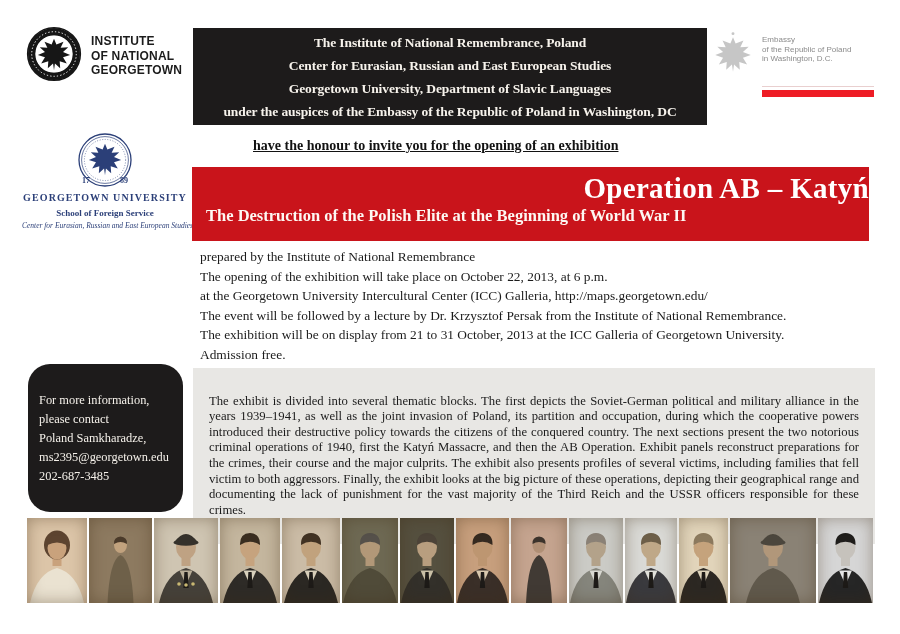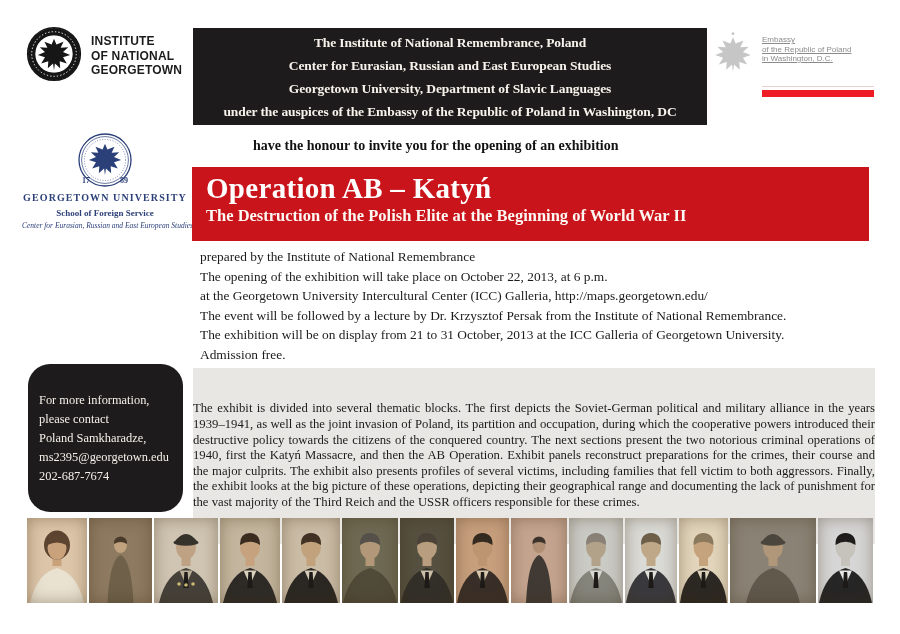--- a/index.html
+++ b/index.html
@@ -13,55 +13,55 @@
 
   
   .banner{left:193px;top:28px;width:514px;height:97px;background:#1d1b1b;
           display:flex;flex-direction:column;justify-content:center;align-items:center;}
   .banner div{font:bold 13.5px/23px "Liberation Serif",serif;color:#f7f3ec;white-space:nowrap;letter-spacing:-.1px;}
 
   
   .embassy{left:712px;top:30px;width:166px;}
   .emb-top{display:flex;gap:8px;}
   .emb-text{padding-top:5px;}
-  .emb-text div{font:400 8px/9.5px "Liberation Sans",sans-serif;color:#8b8b8b;white-space:nowrap;text-decoration:underline;}
+  .emb-text div{font:400 8px/9.5px "Liberation Sans",sans-serif;color:#8b8b8b;white-space:nowrap;}
   .flag{margin:6px 0 0 50px;width:112px;}
   .flag-white{height:3px;border-top:1px solid #e9cfcf;}
   .flag-red{height:7px;background:#ee1c25;}
 
   
   .gu{left:22px;top:131px;width:166px;text-align:center;color:#2b3f78;}
   .gu svg{display:block;margin:0 auto;}
   .gu-dates{display:flex;justify-content:center;gap:30px;margin-top:-13px;
             font:bold 8px "Liberation Serif",serif;}
   .gu-name{font:bold 10px "Liberation Serif",serif;letter-spacing:1.1px;margin-top:7px;white-space:nowrap;}
   .gu-school{font:bold 9px "Liberation Serif",serif;margin-top:5px;white-space:nowrap;}
   .gu-center{font:italic 7.5px "Liberation Serif",serif;margin-top:3px;white-space:nowrap;}
 
   
-  .invite{left:253px;top:138px;font:bold 14px "Liberation Serif",serif;color:#121212;white-space:nowrap;}
+  .invite{left:253px;top:138px;font:bold 14px "Liberation Serif",serif;color:#121212;white-space:nowrap;text-decoration:underline;}
 
   
   .red-banner{left:192px;top:167px;width:677px;height:74px;background:#c9141b;
               box-sizing:border-box;padding:5px 0 0 14px;}
-  .red-title{font:bold 29px/33px "Liberation Serif",serif;color:#ffffff;letter-spacing:.3px;white-space:nowrap;}
+  .red-title{font:bold 29px/33px "Liberation Serif",serif;color:#ffffff;letter-spacing:.3px;white-space:nowrap;text-align:right;}
   .red-sub{font:bold 16.5px/20px "Liberation Serif",serif;color:#fdf8f3;margin-top:1px;white-space:nowrap;}
 
   
   .details{left:200px;top:247px;}
   .details div{font:400 13.4px/19.6px "Liberation Serif",serif;color:#1b1b1b;white-space:nowrap;}
 
   
   .contact{left:28px;top:364px;width:155px;height:148px;background:#1d1b1b;
            box-sizing:border-box;padding:27px 6px 0 11px;border-radius:22px;}
   .contact div{font:400 12.4px/19px "Liberation Serif",serif;color:#f5f1ea;white-space:nowrap;}
 
   
   .graybox{left:193px;top:368px;width:682px;height:176px;background:#e8e7e4;
-           box-sizing:border-box;padding:6px 0;display:flex;align-items:center;}
+           box-sizing:border-box;padding:6px 16px;display:flex;align-items:center;}
   .graybox p{margin:0;font:400 12.7px/15.6px "Liberation Serif",serif;color:#1b1b1b;text-align:justify;}
 
   
   .strip{left:27px;top:518px;width:846px;height:85px;display:flex;gap:2px;}
   .portrait{height:85px;flex:none;position:relative;overflow:hidden;}
   .portrait svg{display:block;}
   .portrait::after{content:"";position:absolute;inset:0;box-shadow:inset 0 0 16px rgba(62,42,18,.40);}
 </style>
 </head>
 <body>
@@ -144,21 +144,21 @@
     <div>The event will be followed by a lecture by Dr. Krzysztof Persak from the Institute of National Remembrance.</div>
     <div>The exhibition will be on display from 21 to 31 October, 2013 at the ICC Galleria of Georgetown University.</div>
     <div>Admission free.</div>
   </div>
 
   <div class="abs contact">
     <div>For more information,</div>
     <div>please contact</div>
     <div>Poland Samkharadze,</div>
     <div>ms2395@georgetown.edu</div>
-    <div>202-687-7674</div>
+    <div>202-687-3485</div>
   </div>
 
   <div class="abs graybox">
     <p>The exhibit is divided into several thematic blocks. The first depicts the Soviet-German political and military alliance in the years 1939–1941, as well as the joint invasion of Poland, its partition and occupation, during which the cooperative powers introduced their destructive policy towards the citizens of the conquered country. The next sections present the two notorious criminal operations of 1940, first the Katyń Massacre, and then the AB Operation. Exhibit panels reconstruct preparations for the crimes, their course and the major culprits. The exhibit also presents profiles of several victims, including families that fell victim to both aggressors. Finally, the exhibit looks at the big picture of these operations, depicting their geographical range and documenting the lack of punishment for the vast majority of the Third Reich and the USSR officers responsible for these crimes.</p>
   </div>
 
   <div class="abs strip">
       <div class="portrait" title="young woman in light blouse" style="width: 60px;">
         <svg width="60" height="85" viewBox="0 0 60 85" xmlns="http://www.w3.org/2000/svg">
           <rect width="60" height="85" fill="#dcc5a8"></rect>

